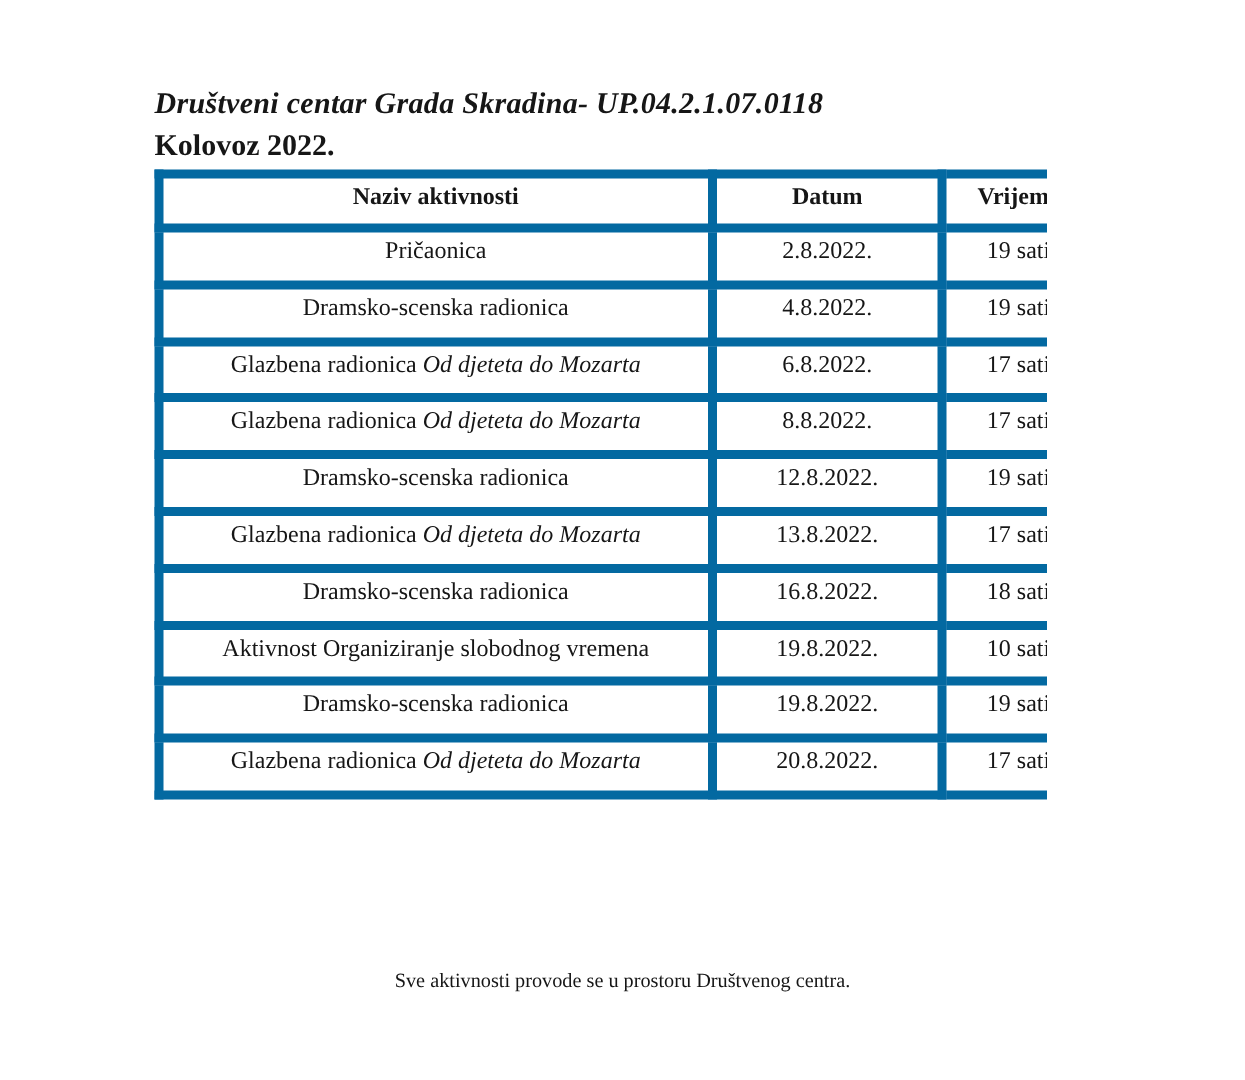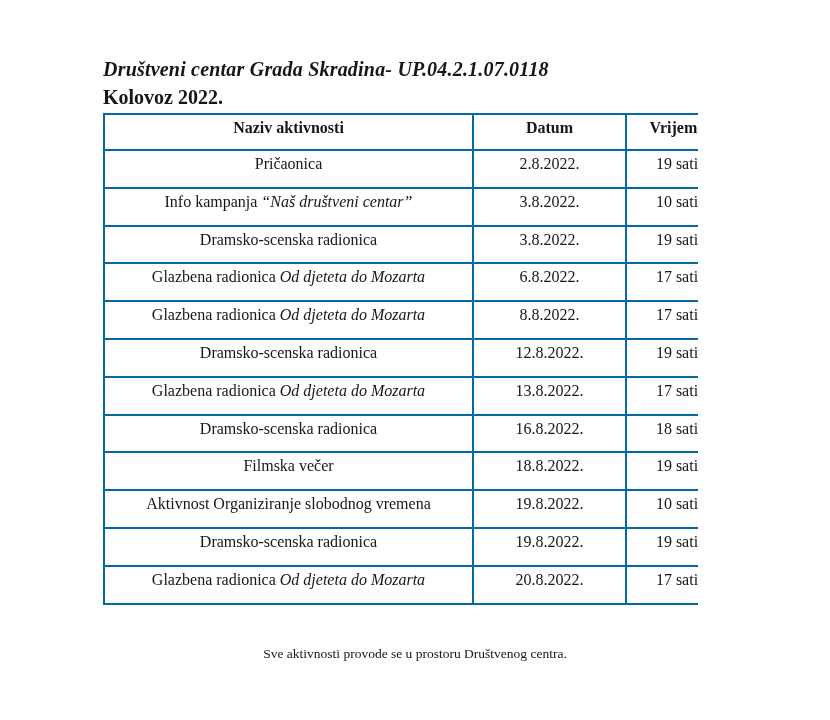--- a/index.html
+++ b/index.html
@@ -37,21 +37,21 @@
     position: absolute;
     left: 103px; top: 113px;
     width: 624px;
     border-collapse: collapse;
     table-layout: fixed;
   }
   col.c1 { width: 369px; }
   col.c2 { width: 153px; }
   col.c3 { width: 102px; }
   th, td {
-    border: 2px solid #0369a1;
+    border: 6px solid #0369a1;
     text-align: center;
     vertical-align: top;
     font-size: 16px;
     padding: 4px 3px 0 3px;
     overflow: hidden;
   }
   thead tr { height: 36px; }
   tbody tr { height: 37.8px; }
   th { font-weight: bold; }
   td .it { font-style: italic; }
@@ -85,29 +85,24 @@
         <th>Vrijeme</th>
       </tr>
     </thead>
     <tbody>
   <tr>
     <td><span class="rg">Pričaonica</span><span class="it"></span></td>
     <td>2.8.2022.</td>
     <td>19 sati</td>
   </tr>
 
-  <tr>
-    <td><span class="rg">Info kampanja </span><span class="it">“Naš društveni centar”</span></td>
-    <td>3.8.2022.</td>
-    <td>10 sati</td>
-  </tr>
 
   <tr>
     <td><span class="rg">Dramsko-scenska radionica</span><span class="it"></span></td>
-    <td>3.8.2022.</td>
+    <td>4.8.2022.</td>
     <td>19 sati</td>
   </tr>
 
   <tr>
     <td><span class="rg">Glazbena radionica </span><span class="it">Od djeteta do Mozarta</span></td>
     <td>6.8.2022.</td>
     <td>17 sati</td>
   </tr>
 
   <tr>
@@ -128,25 +123,20 @@
     <td>17 sati</td>
   </tr>
 
   <tr>
     <td><span class="rg">Dramsko-scenska radionica</span><span class="it"></span></td>
     <td>16.8.2022.</td>
     <td>18 sati</td>
   </tr>
 
 
-  <tr>
-    <td><span class="rg">Filmska večer</span><span class="it"></span></td>
-    <td>18.8.2022.</td>
-    <td>19 sati</td>
-  </tr>
 
   <tr>
     <td><span class="rg">Aktivnost Organiziranje slobodnog vremena</span><span class="it"></span></td>
     <td>19.8.2022.</td>
     <td>10 sati</td>
   </tr>
 
   <tr>
     <td><span class="rg">Dramsko-scenska radionica</span><span class="it"></span></td>
     <td>19.8.2022.</td>

